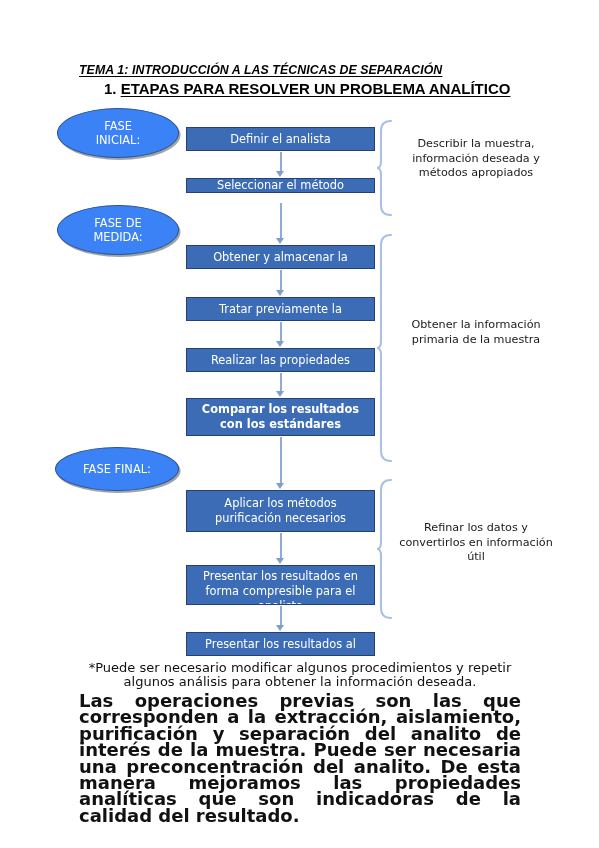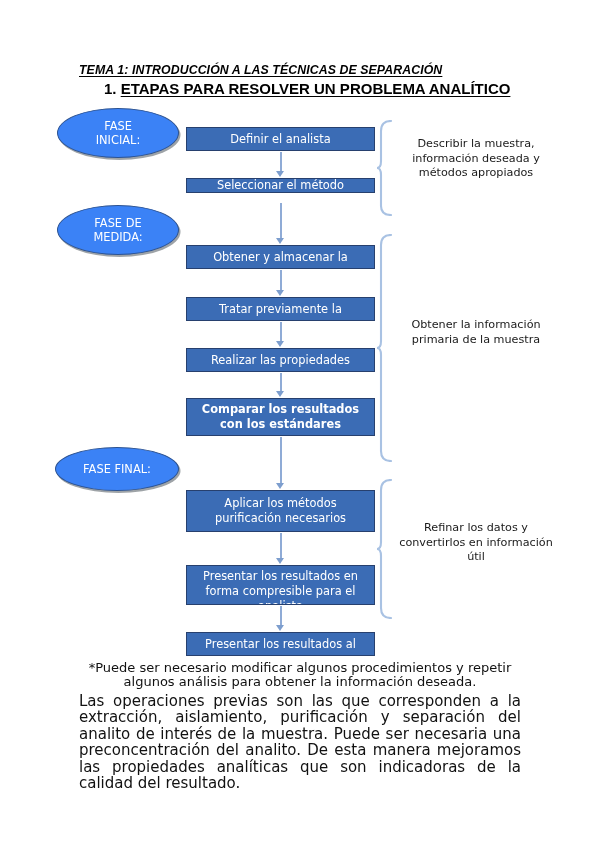--- a/index.html
+++ b/index.html
@@ -91,22 +91,22 @@
     text-align:center;color:#1a1a1a;
   }
 
   
   .note-center{
     position:absolute;left:80px;width:440px;
     font-size:13px;line-height:14px;text-align:center;color:#111;
   }
   .para{
     position:absolute;left:79px;width:442px;
-    font-size:15px;line-height:16.4px;
-    text-align:justify;color:#111;
+    font-size:18px;line-height:16.4px;
+    text-align:justify;color:#111;font-weight:bold;
   }
 </style>
 </head>
 <body>
 
 <div class="page">
 
   <div class="heading-1">TEMA 1: INTRODUCCIÓN A LAS TÉCNICAS DE SEPARACIÓN</div>
 
   <div class="heading-2">

